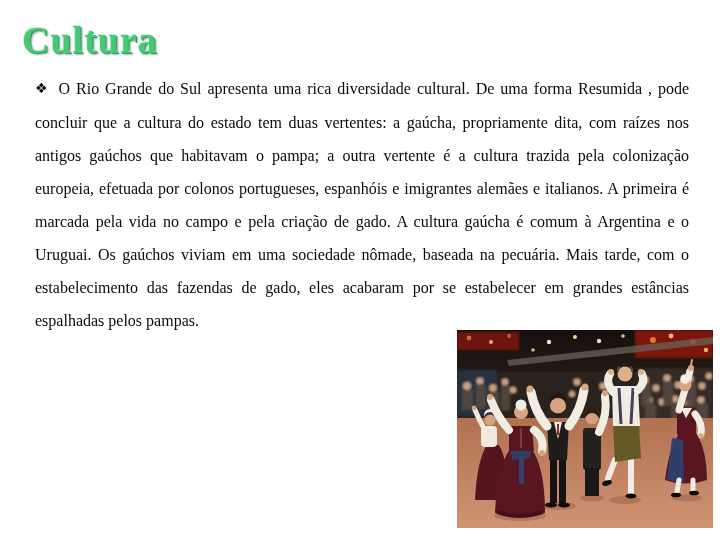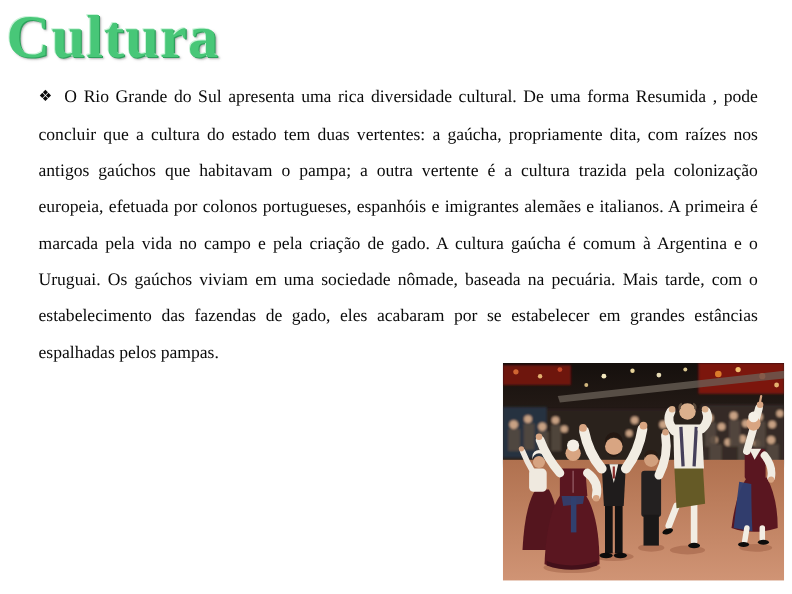--- a/index.html
+++ b/index.html
@@ -6,23 +6,23 @@
   .slide{
     position:relative;
     width:720px;height:540px;
     background:#ffffff;
     overflow:hidden;
     font-family:"Liberation Serif", serif;
   }
   .slide-title{
     position:absolute;
     left:6px;top:2px;
-    margin:0;
+    margin:16px;
     font-family:"Liberation Serif", serif;
-    font-size:55px;
+    font-size:38px;
     font-weight:700;
     letter-spacing:1px;
     color:#48c778;
     text-shadow:
       -1px -1px 0 #c9f2d8,
        1px  1px 0 #2da05c,
        2px  2px 2px rgba(110,110,110,0.55);
   }
   .body-paragraph{
     position:absolute;

